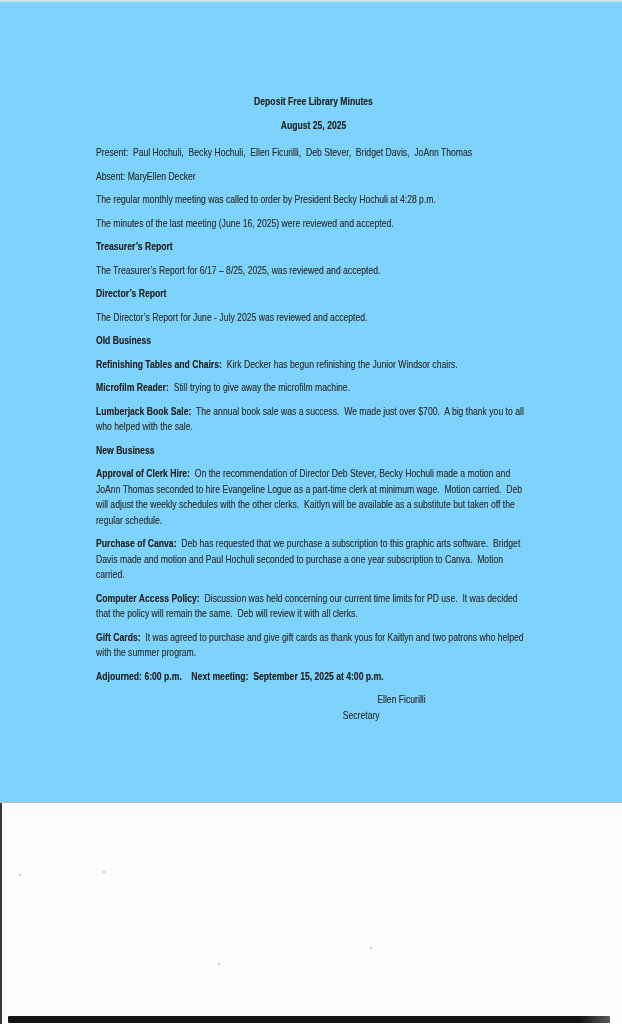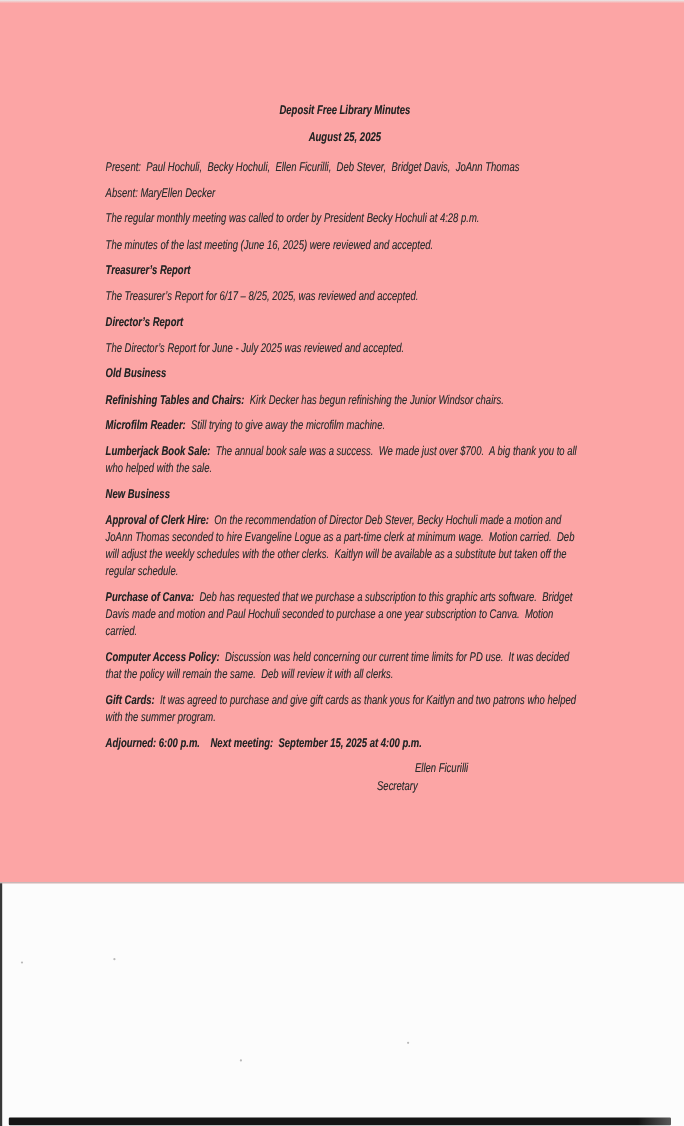--- a/index.html
+++ b/index.html
@@ -4,23 +4,22 @@
 <style>
   html, body { margin: 0; padding: 0; }
   body {
     width: 622px; height: 1024px;
     background: #f4f4f4;
     font-family: "Liberation Sans", sans-serif;
   }
   #scan-page {
     position: relative;
     width: 622px; height: 1024px;
-    background: #fca5a5;
+    background: #7dd3fc;
     overflow: hidden;
-    font-style: italic;
   }
   #scanner-bg-lower {
     position: absolute; left: 0; top: 803px; width: 622px; height: 221px;
     background: #fcfcfc;
   }
   #top-edge-shade {
     position: absolute; left: 0; top: 0; width: 622px; height: 3px;
     background: linear-gradient(#e9e9e9, rgba(253,253,253,0));
   }
   #paper-bottom-edge-line {

